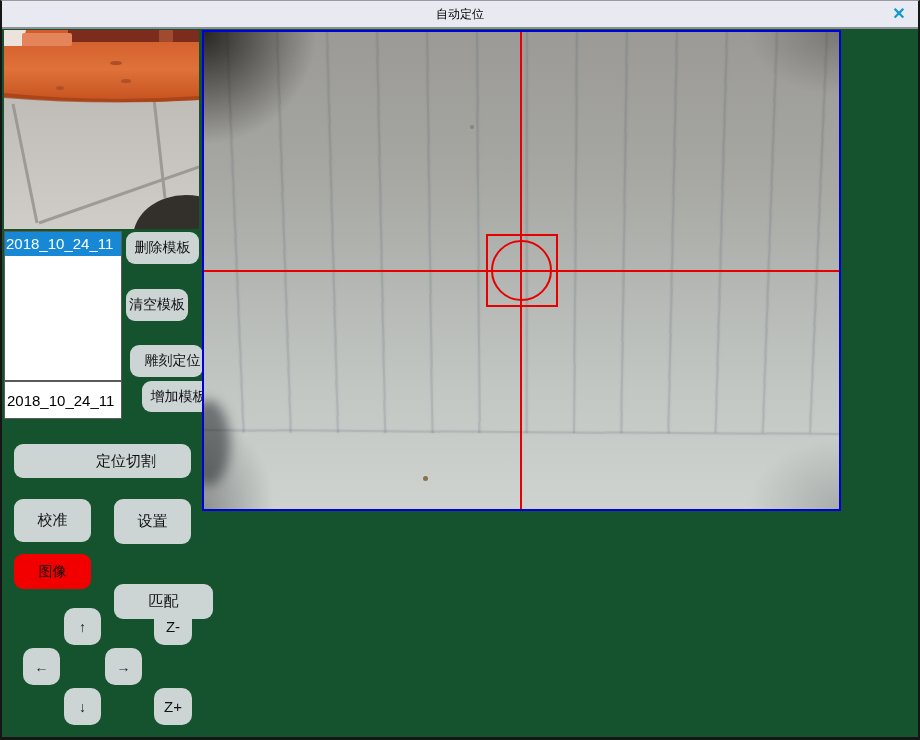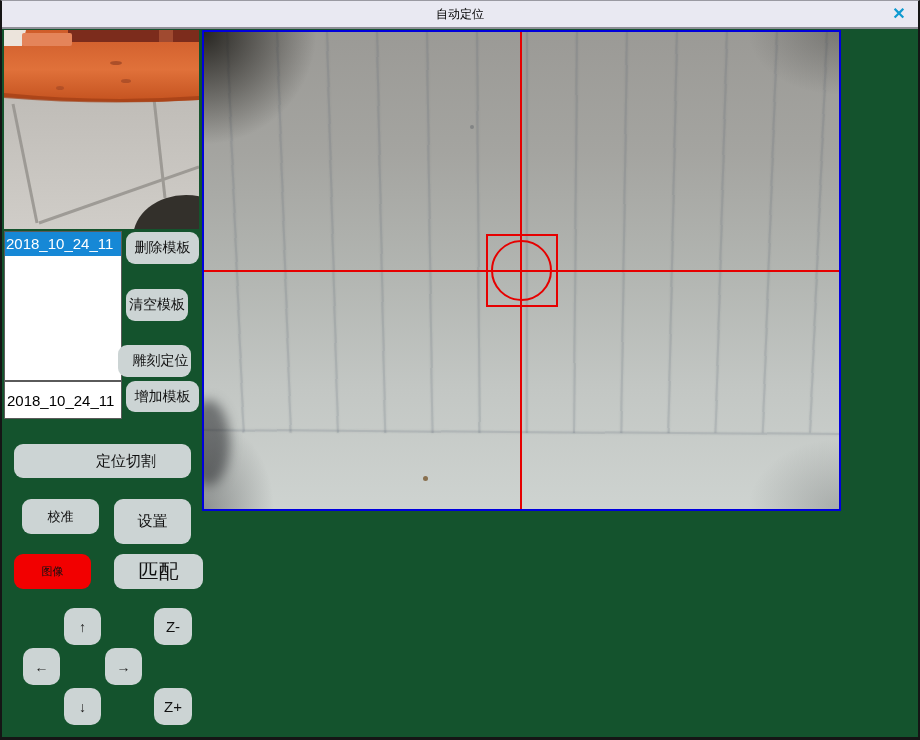--- a/index.html
+++ b/index.html
@@ -40,27 +40,27 @@
     font-family:inherit;color:#000;
   }
   
   .btn{
     position:absolute;border:none;border-radius:9px;background:var(--button-bg,#ccd4d4);
     font-family:inherit;font-size:14px;color:#111;cursor:pointer;
     display:flex;align-items:center;justify-content:center;padding:0;text-align:right;
   }
   #btn-delete{left:124px;top:231px;width:73px;height:32px;}
   #btn-clear{left:124px;top:288px;width:62px;height:32px;}
-  #btn-engrave{left:116px;top:344px;width:73px;height:32px;padding-left:12px;}
-  #btn-add{left:124px;top:380px;width:73px;height:31px;}
+  #btn-engrave{left:128px;top:344px;width:73px;height:32px;padding-left:12px;}
+  #btn-add{left:140px;top:380px;width:73px;height:31px;}
   #btn-cut{left:12px;top:443px;width:177px;height:34px;font-size:15px;padding-left:47px;}
-  #btn-calibrate{left:20px;top:498px;width:77px;height:35px;font-size:13px;}
+  #btn-calibrate{left:12px;top:498px;width:77px;height:43px;font-size:15px;}
   #btn-settings{left:112px;top:498px;width:77px;height:45px;font-size:15px;}
-  #btn-image{left:12px;top:553px;width:77px;height:35px;font-size:11px;background:var(--image-button-red,#f00000);}
-  #btn-match{left:112px;top:553px;width:89px;height:35px;font-size:20px;}
+  #btn-image{left:12px;top:553px;width:77px;height:35px;font-size:14px;background:var(--image-button-red,#f00000);}
+  #btn-match{left:112px;top:583px;width:99px;height:35px;font-size:15px;}
   #btn-up{left:62px;top:607px;width:37px;height:37px;border-radius:10px;}
   #btn-zminus{left:152px;top:607px;width:38px;height:37px;border-radius:10px;font-size:15px;}
   #btn-left{left:21px;top:647px;width:37px;height:37px;border-radius:10px;}
   #btn-right{left:103px;top:647px;width:37px;height:37px;border-radius:10px;}
   #btn-down{left:62px;top:687px;width:37px;height:37px;border-radius:10px;}
   #btn-zplus{left:152px;top:687px;width:38px;height:37px;border-radius:10px;font-size:15px;}
   .arrow{font-size:14px;color:#222;}
   
   .camera{
     position:absolute;left:200px;top:29px;width:639px;height:481px;box-sizing:border-box;

